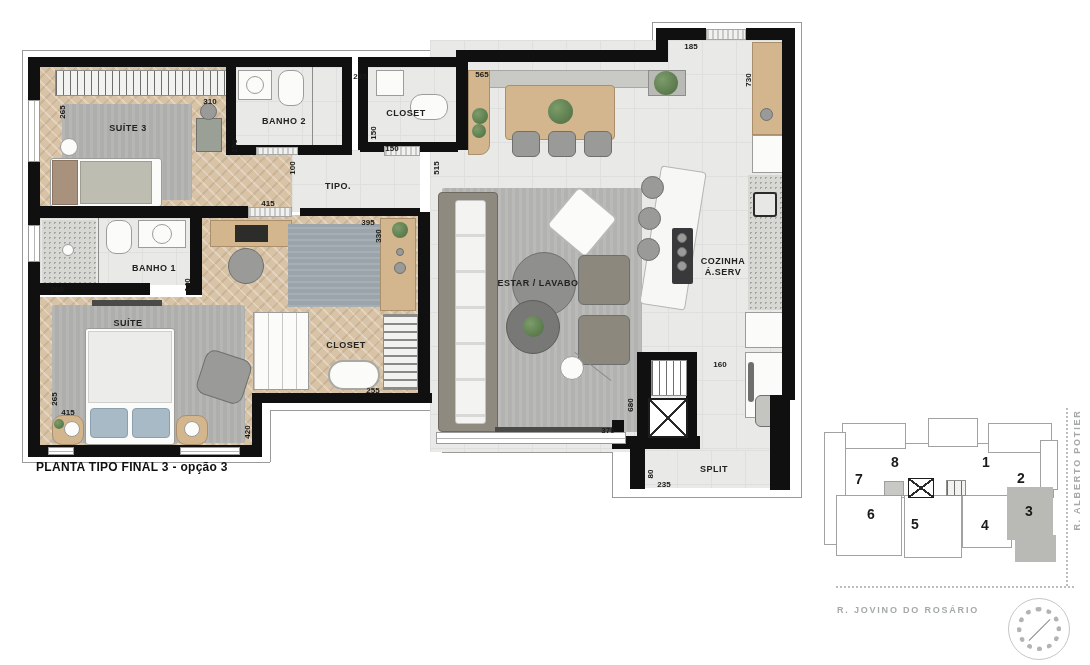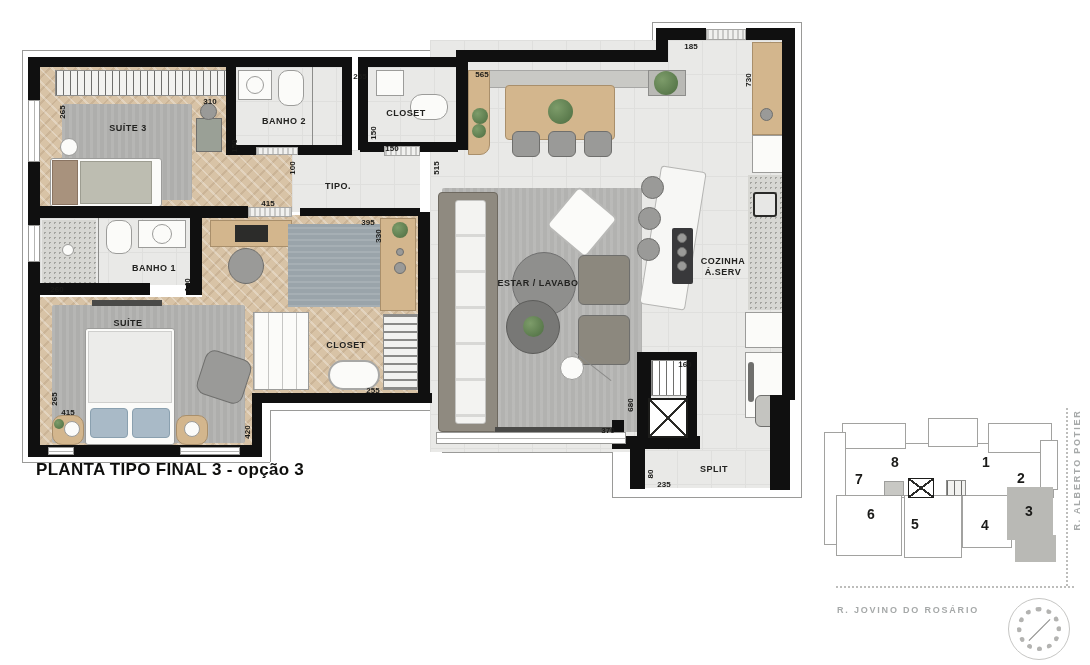--- a/index.html
+++ b/index.html
@@ -24,21 +24,21 @@
   .hatch{background:repeating-linear-gradient(90deg,#c9c9c7 0 2px,#f1f1ef 2px 5px);border:1px solid #a6a6a4;}
   .stripesV{background-color:#f2f2f0;background-image:repeating-linear-gradient(90deg,#6e6e6c 0 1px,transparent 1px 7px);border:1px solid #8d8d8b;}
   .stripesH{background-color:#f2f2f0;background-image:repeating-linear-gradient(0deg,#8a8a88 0 2px,transparent 2px 8px);border:1px solid #8d8d8b;}
   .xbox{background-color:#ffffff;border:2px solid #1d1d1b;background-image:linear-gradient(to top right,transparent calc(50% - 1px),#2a2a28 calc(50% - 1px) calc(50% + 1px),transparent calc(50% + 1px)),linear-gradient(to bottom right,transparent calc(50% - 1px),#2a2a28 calc(50% - 1px) calc(50% + 1px),transparent calc(50% + 1px));}
   .window{background:#ffffff;border:1px solid #9a9a98;background-image:linear-gradient(#b5b5b3 0 0);background-size:100% 1px;background-position:center;background-repeat:no-repeat;}
   .windowV{background:#ffffff;border:1px solid #9a9a98;background-image:linear-gradient(90deg,#b5b5b3 0 0);background-size:1px 100%;background-position:center;background-repeat:no-repeat;}
   
   .lbl{font-weight:bold;font-size:9px;color:#222220;letter-spacing:.5px;transform:translate(-50%,-50%);white-space:nowrap;}
   .dim{font-weight:bold;font-size:8px;color:#1a1a18;transform:translate(-50%,-50%);white-space:nowrap;}
   .dimv{font-weight:bold;font-size:8px;color:#1a1a18;transform:translate(-50%,-50%) rotate(-90deg);white-space:nowrap;}
-  .title{font-weight:bold;font-size:17px;color:#0f0f0d;letter-spacing:.3px;white-space:nowrap;}
+  .title{font-weight:bold;font-size:12px;color:#0f0f0d;letter-spacing:.3px;white-space:nowrap;}
   
   .kp{background:#ffffff;border:1px solid #a2a2a0;}
   .kpnum{font-weight:bold;font-size:14px;color:#1b1b19;transform:translate(-50%,-50%);}
   .kphl{background:#b9b9b5;border:none;}
   .street{font-weight:bold;font-size:9px;color:#a6a9a9;letter-spacing:1.8px;white-space:nowrap;transform:translate(-50%,-50%);}
   .streetV{font-weight:bold;font-size:9px;color:#a6a9a9;letter-spacing:1.8px;white-space:nowrap;transform:translate(-50%,-50%) rotate(-90deg);}
   .dotH{border-top:2px dotted #bdbdbb;background:none;}
   .dotV{border-left:2px dotted #bdbdbb;background:none;}
 </style>
 </head>
@@ -238,21 +238,21 @@
   <span class="dim" style="left:368px;top:222px;">395</span>
   <span class="dimv" style="left:378px;top:236px;">330</span>
   <span class="dim" style="left:57px;top:289px;">260</span>
   <span class="dimv" style="left:187px;top:285px;">140</span>
   <span class="dim" style="left:373px;top:390px;">255</span>
   <span class="dimv" style="left:54px;top:399px;">265</span>
   <span class="dim" style="left:68px;top:412px;">415</span>
   <span class="dimv" style="left:247px;top:432px;">420</span>
   <span class="dim" style="left:608px;top:430px;">370</span>
   <span class="dimv" style="left:630px;top:405px;">680</span>
-  <span class="dim" style="left:685px;top:364px;">160</span>
+  <span class="dim" style="left:720px;top:364px;">160</span>
   <span class="dimv" style="left:650px;top:474px;">80</span>
   <span class="dim" style="left:664px;top:484px;">235</span>
 
   <span class="title" style="left:36px;top:460px;">PLANTA TIPO FINAL  3 - opção 3</span>
 
   <div style="left:818px;top:405px;width:272px;height:260px;">
     <div class="kp" style="left:18px;top:38px;width:218px;height:55px;"></div>
     <div class="kp" style="left:24px;top:18px;width:64px;height:26px;"></div>
     <div class="kp" style="left:110px;top:13px;width:50px;height:29px;"></div>
     <div class="kp" style="left:170px;top:18px;width:64px;height:30px;"></div>

